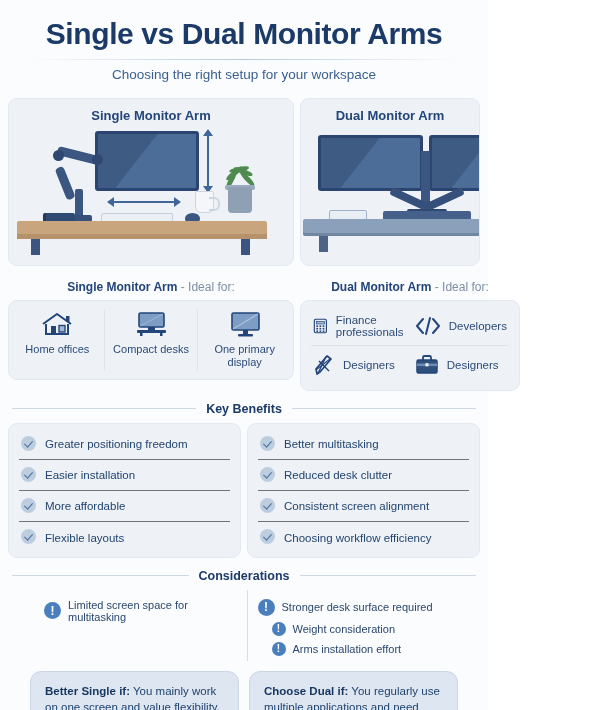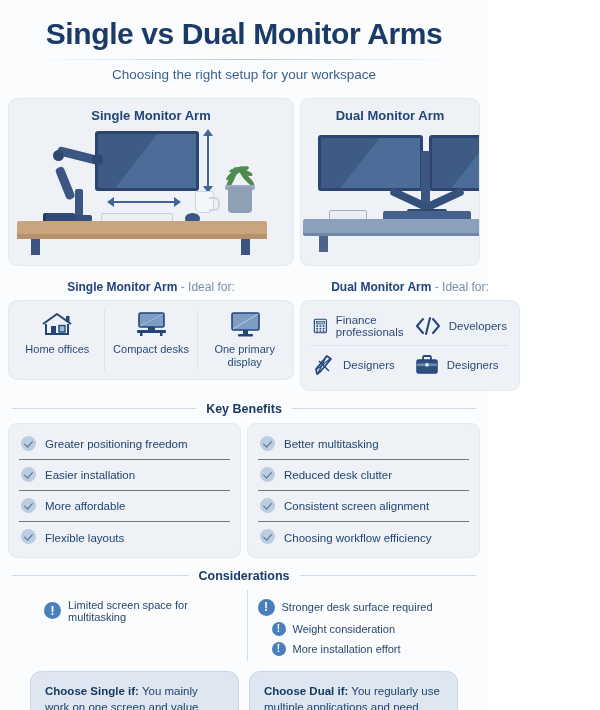--- a/index.html
+++ b/index.html
@@ -468,27 +468,27 @@
       <div class="con-item" style="padding-left:10px;">
         <span class="excl" style="width:17px;height:17px;font-size:12px;"></span>
         <span class="con-text">Stronger desk surface required</span>
       </div>
       <div class="con-item" style="padding-left:24px;">
         <span class="excl" style="width:14px;height:14px;font-size:10px;"></span>
         <span class="con-text">Weight consideration</span>
       </div>
       <div class="con-item" style="padding-left:24px;">
         <span class="excl" style="width:14px;height:14px;font-size:10px;"></span>
-        <span class="con-text">More installation effort</span>
+        <span class="con-text">Arms installation effort</span>
       </div>
     </div>
   </div>
 
   <div class="rec-row">
     <div class="rec-box">
-      <b>Choose Single if:</b><span> You mainly work on one screen and value flexibility.</span>
+      <b>Better Single if:</b><span> You mainly work on one screen and value flexibility.</span>
     </div>
     <div class="rec-box">
       <b>Choose Dual if:</b><span> You regularly use multiple applications and need constant visibility.</span>
     </div>
   </div>
 
 </div>
 
 </body></html>

